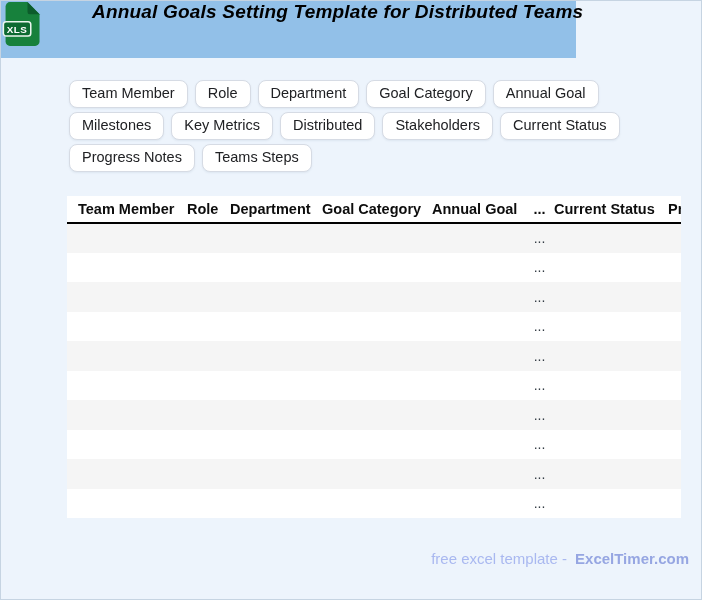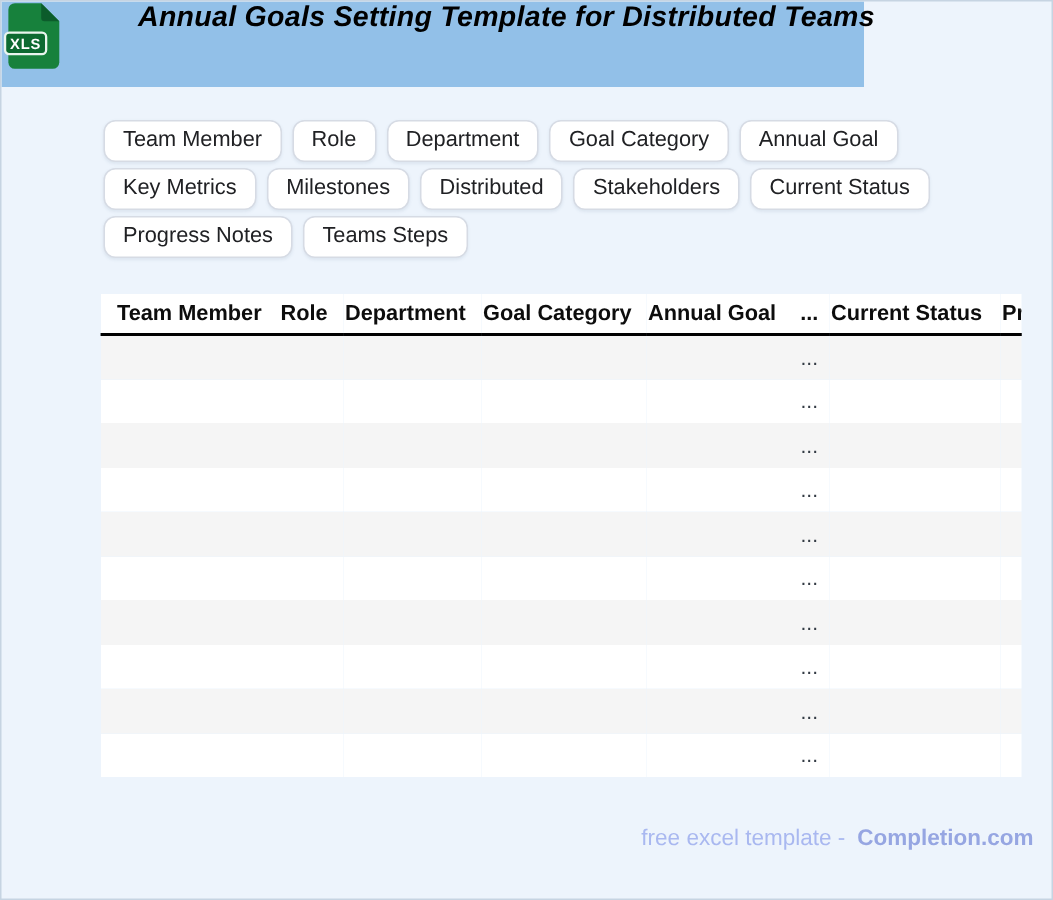--- a/index.html
+++ b/index.html
@@ -105,22 +105,22 @@
     </svg>
     <div class="page-title">Annual Goals Setting Template for Distributed Teams</div>
   </div>
 
   <div class="chips">
       <span class="chip">Team Member</span>
       <span class="chip">Role</span>
       <span class="chip">Department</span>
       <span class="chip">Goal Category</span>
       <span class="chip">Annual Goal</span>
+      <span class="chip">Milestones</span>
       <span class="chip">Key Metrics</span>
-      <span class="chip">Milestones</span>
       <span class="chip">Distributed</span>
       <span class="chip">Stakeholders</span>
       <span class="chip">Current Status</span>
       <span class="chip">Progress Notes</span>
       <span class="chip">Teams Steps</span>
     </div>
 
   <div class="tablewrap">
     <table>
       <thead>
@@ -234,16 +234,16 @@
             <td class="col-4"></td>
             <td class="col-5">...</td>
             <td class="col-6"></td>
             <td class="col-7"></td>
           </tr>
         </tbody>
     </table>
   </div>
 
   <div class="footer">
-    <span>free excel template -</span><span class="brand">Completion.com</span>
+    <span>free excel template -</span><span class="brand">ExcelTimer.com</span>
   </div>
 
 </div>
 
 </body></html>

